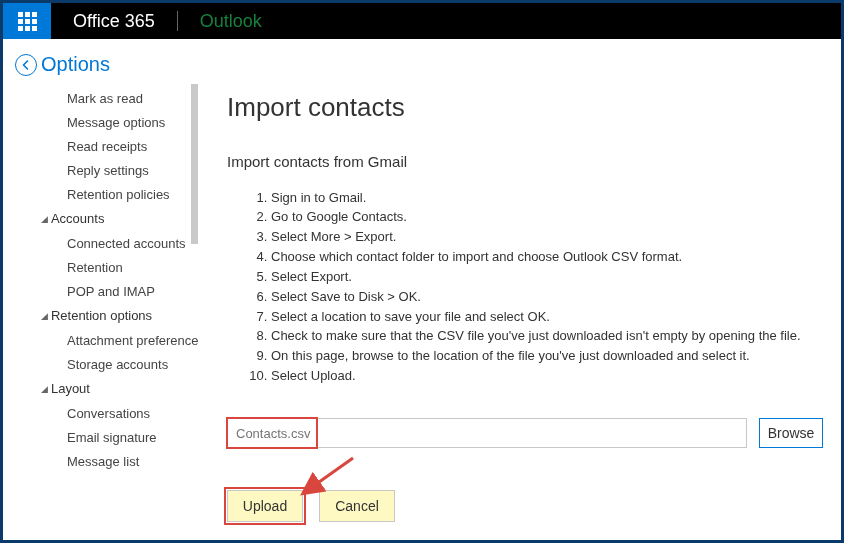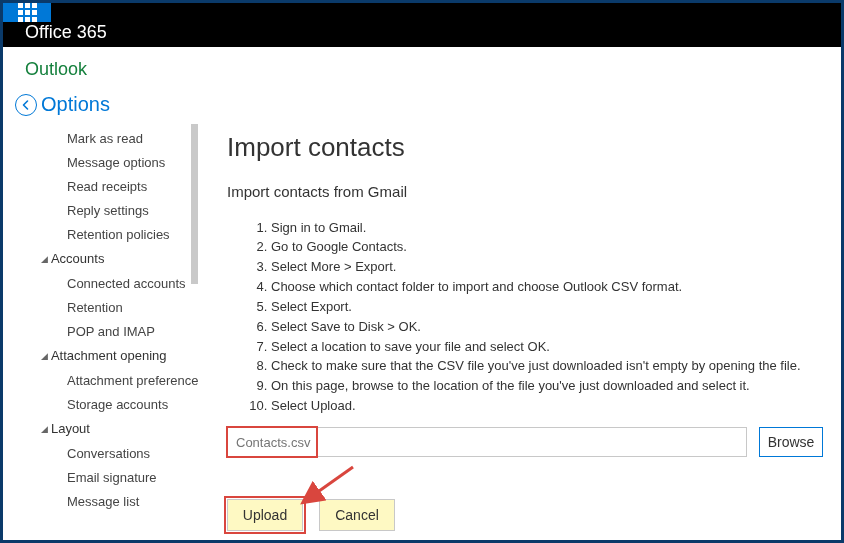--- a/index.html
+++ b/index.html
@@ -8,26 +8,25 @@
     font-size: 14px;
     color: #333;
     width: 844px;
     height: 543px;
     border: 3px solid #0a3a6a;
     background: #fff;
     overflow: hidden;
   }
   
   .topbar {
-    height: 44px;
+    height: 36px;
     background: #000;
     display: flex;
     align-items: stretch;
     color: #fff;
-    flex-direction: column;
   }
   .app-launcher {
     width: 48px;
     background: #0078d7;
     display: flex;
     align-items: center;
     justify-content: center;
     cursor: pointer;
   }
   .waffle {
@@ -60,21 +59,20 @@
     flex-direction: column;
     flex: 1;
     min-width: 0;
   }
   .options-bar {
     padding: 14px 12px 8px 12px;
     display: flex;
     align-items: flex-end;
     gap: 4px;
     color: #0078d7;
-    margin-top: 32px;
   }
   .back-circle {
     width: 22px; height: 22px;
     border: 1.5px solid #0078d7;
     border-radius: 50%;
     display:flex;align-items:center;justify-content:center;
     font-size: 14px;
     line-height: 1;
     cursor: pointer;
   }
@@ -135,36 +133,36 @@
   .panel {
     flex: 1;
     padding: 8px 18px 10px 24px;
     overflow: hidden;
     position: relative;
   }
   .page-title {
     font-size: 26px;
     font-weight: 300;
     color: #333;
-    margin-bottom: 20px;
+    margin-bottom: 30px;
   }
   .sub-title {
     font-size: 15px;
     color: #333;
     margin-bottom: 18px;
   }
   ol.steps {
     margin-left: 44px;
     font-size: 13px;
     color: #333;
     line-height: 1.45;
   }
   ol.steps li { padding: 0.5px 0; }
   .file-row {
-    margin-top: 11px;
+    margin-top: 32px;
     display:flex;
     align-items: stretch;
     gap: 12px;
     border-radius: 9px;
   }
   .file-input {
     flex:1;
     height: 30px;
     border: 1px solid #c8c8c8;
     padding: 0 8px;
@@ -252,21 +250,21 @@
       <div class="side-item">Message options</div>
       <div class="side-item">Read receipts</div>
       <div class="side-item">Reply settings</div>
       <div class="side-item">Retention policies</div>
 
       <div class="grp"><span class="tri2"></span><span>Accounts</span></div>
       <div class="side-item">Connected accounts</div>
       <div class="side-item">Retention</div>
       <div class="side-item">POP and IMAP</div>
 
-      <div class="grp"><span class="tri2"></span><span>Attachment opening</span></div>
+      <div class="grp"><span class="tri2"></span><span>Retention options</span></div>
       <div class="side-item">Attachment preference</div>
       <div class="side-item">Storage accounts</div>
 
       <div class="grp"><span class="tri2"></span><span>Layout</span></div>
       <div class="side-item">Conversations</div>
       <div class="side-item">Email signature</div>
       <div class="side-item">Message list</div>
 
       <div class="scrollbar">
         <div class="arrow up">▲</div>

